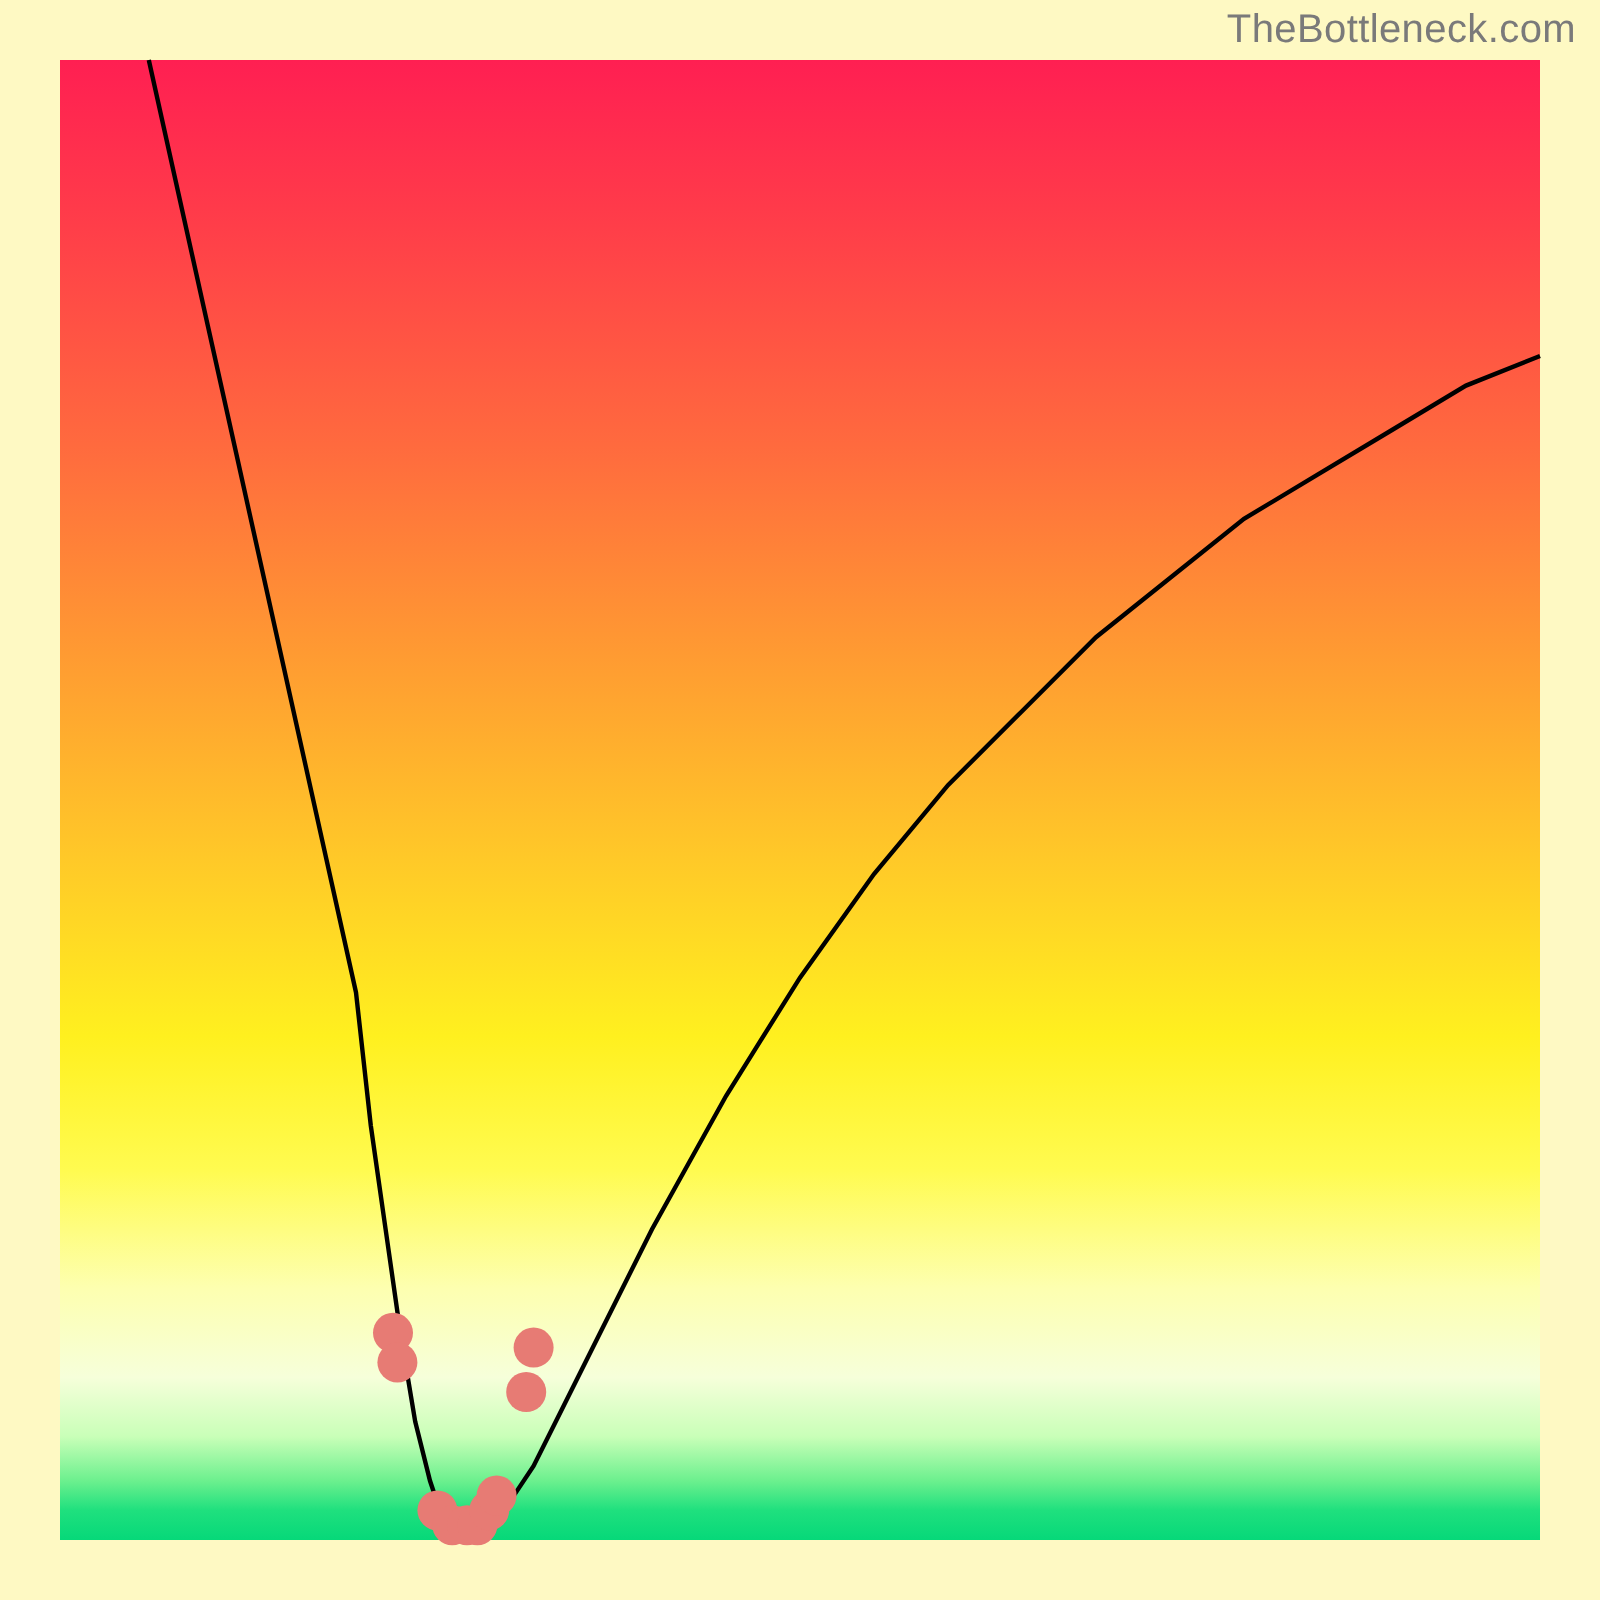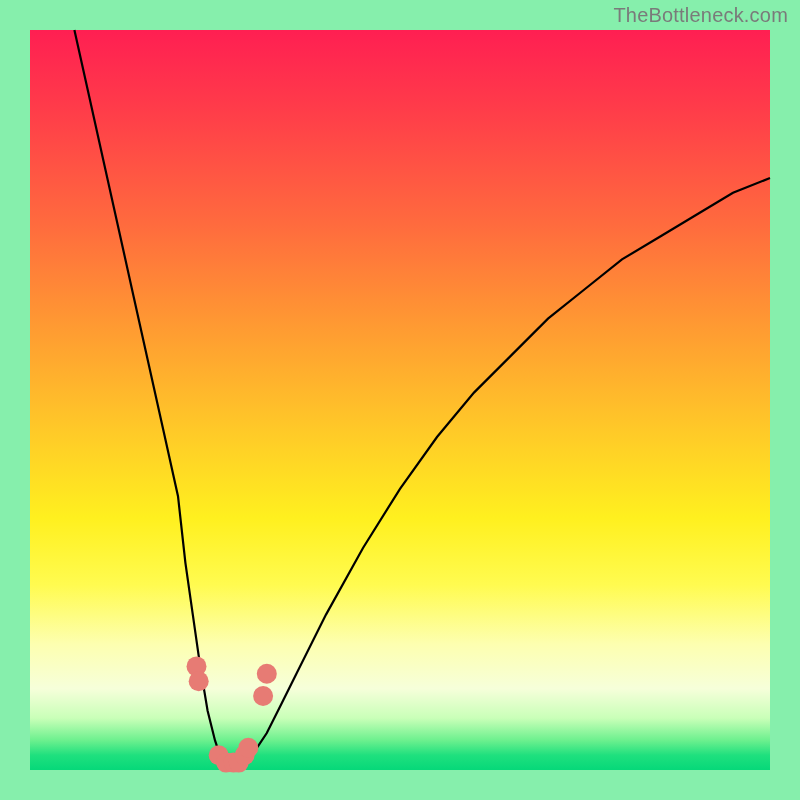--- a/index.html
+++ b/index.html
@@ -10,21 +10,21 @@
     background: #000;
     overflow: hidden;
     font-family: Arial, Helvetica, sans-serif;
   }
   .frame {
     position: absolute;
     top: 0;
     left: 0;
     width: 800px;
     height: 800px;
-    background: #86efac;
+    background: #fef9c3;
   }
   .plot {
     position: absolute;
     top: 30px;
     left: 30px;
     width: 740px;
     height: 740px;
     
     background: linear-gradient(
       to bottom,

